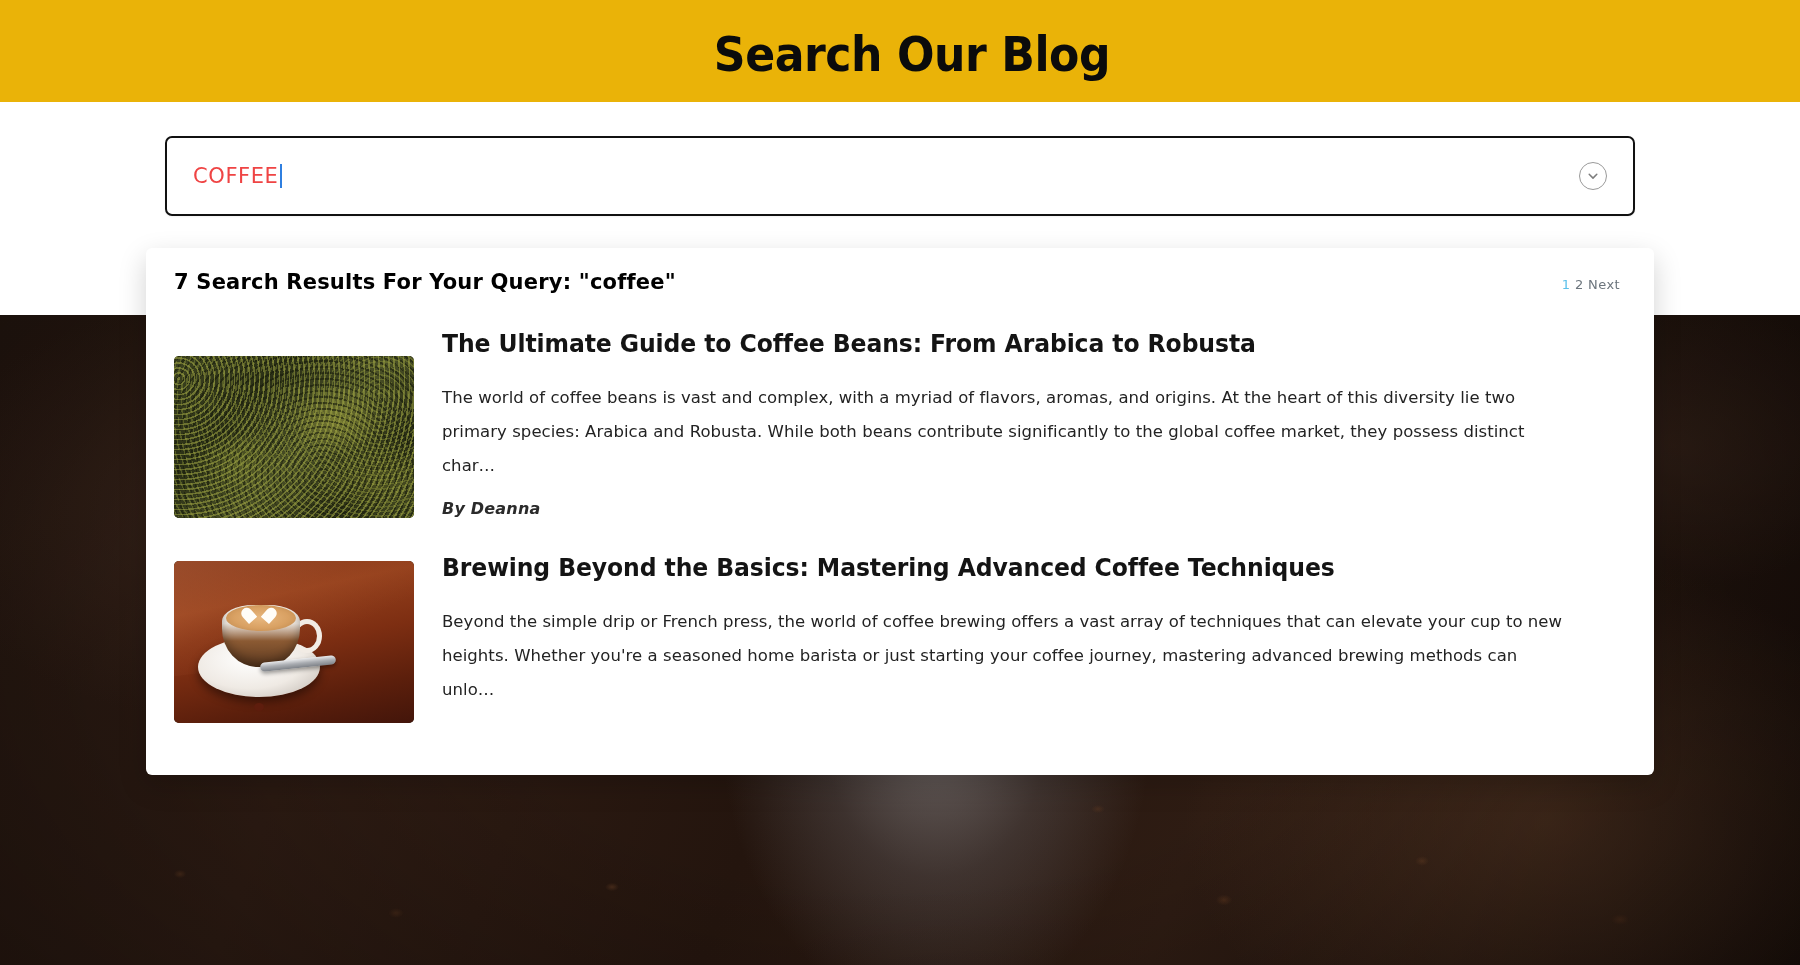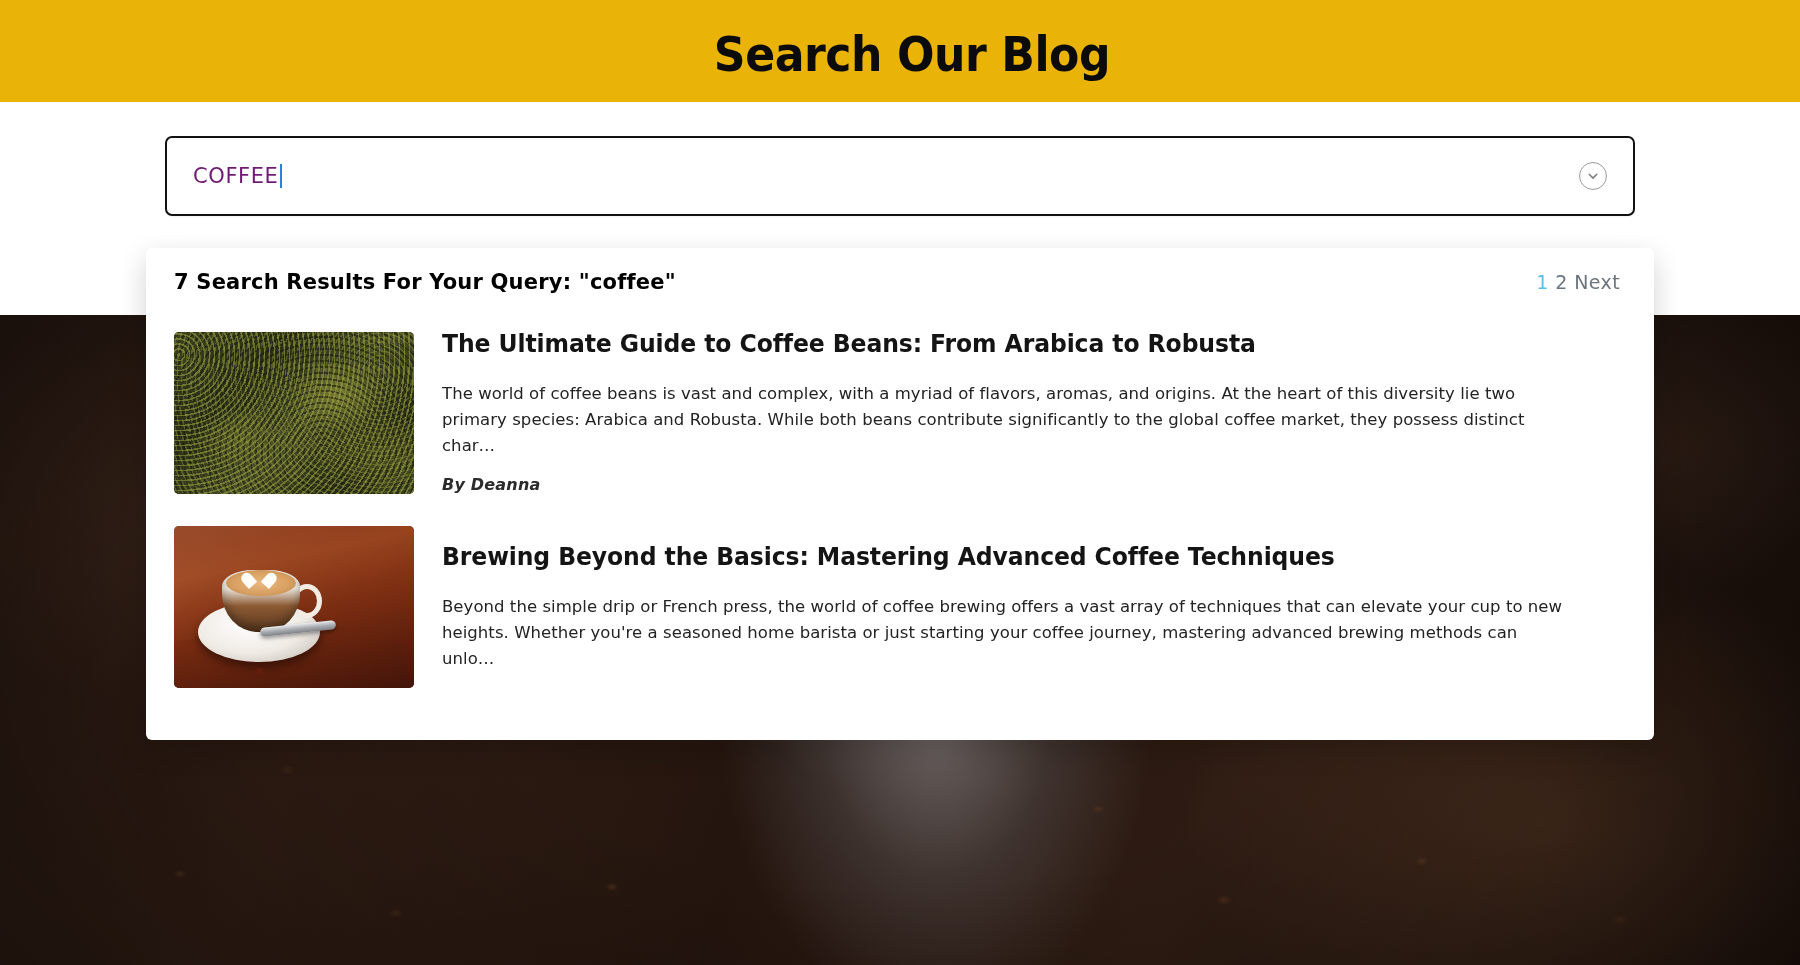--- a/index.html
+++ b/index.html
@@ -152,21 +152,21 @@
     padding: 0 26px 0 26px;
     box-shadow: 0 1px 2px rgba(0,0,0,0.05);
   }
   .search-value-wrap {
     flex: 1;
     display: flex;
     align-items: center;
     font-family: "DejaVu Sans", sans-serif;
     font-size: 21px;
     letter-spacing: 0.6px;
-    color: #701a75;
+    color: #ef4444;
     white-space: nowrap;
   }
   .caret {
     display: inline-block;
     width: 2px;
     height: 24px;
     background: #2f7fe0;
     margin-left: 1px;
   }
   .search-toggle {
@@ -204,21 +204,21 @@
   }
   .results-count {
     font-family: "DejaVu Sans", sans-serif;
     font-size: 21px;
     font-weight: bold;
     color: #000000;
     letter-spacing: 0.2px;
   }
   .pagination {
     font-family: "DejaVu Sans", sans-serif;
-    font-size: 19px;
+    font-size: 13px;
     color: #6c757d;
     letter-spacing: 0.4px;
     white-space: nowrap;
   }
   .pagination .page-link { color: #6c757d; text-decoration: none; cursor: pointer; }
   .pagination .page-current { color: #5bc0ea; cursor: pointer; }
 
   .result-list { padding: 10px 34px 0 28px; }
 
   .result-item {
@@ -367,21 +367,21 @@
     letter-spacing: -0.1px;
     transform: scaleX(0.94);
     transform-origin: left center;
     cursor: pointer;
   }
 
   .result-excerpt {
     margin: 0 0 16px 0;
     font-family: "DejaVu Sans", sans-serif;
     font-size: 16.5px;
-    line-height: 26px;
+    line-height: 34px;
     color: #232323;
     letter-spacing: 0.05px;
     max-width: 1130px;
   }
 
   .result-author {
     margin: 0;
     font-family: "DejaVu Sans", sans-serif;
     font-size: 16px;
     font-style: italic;

